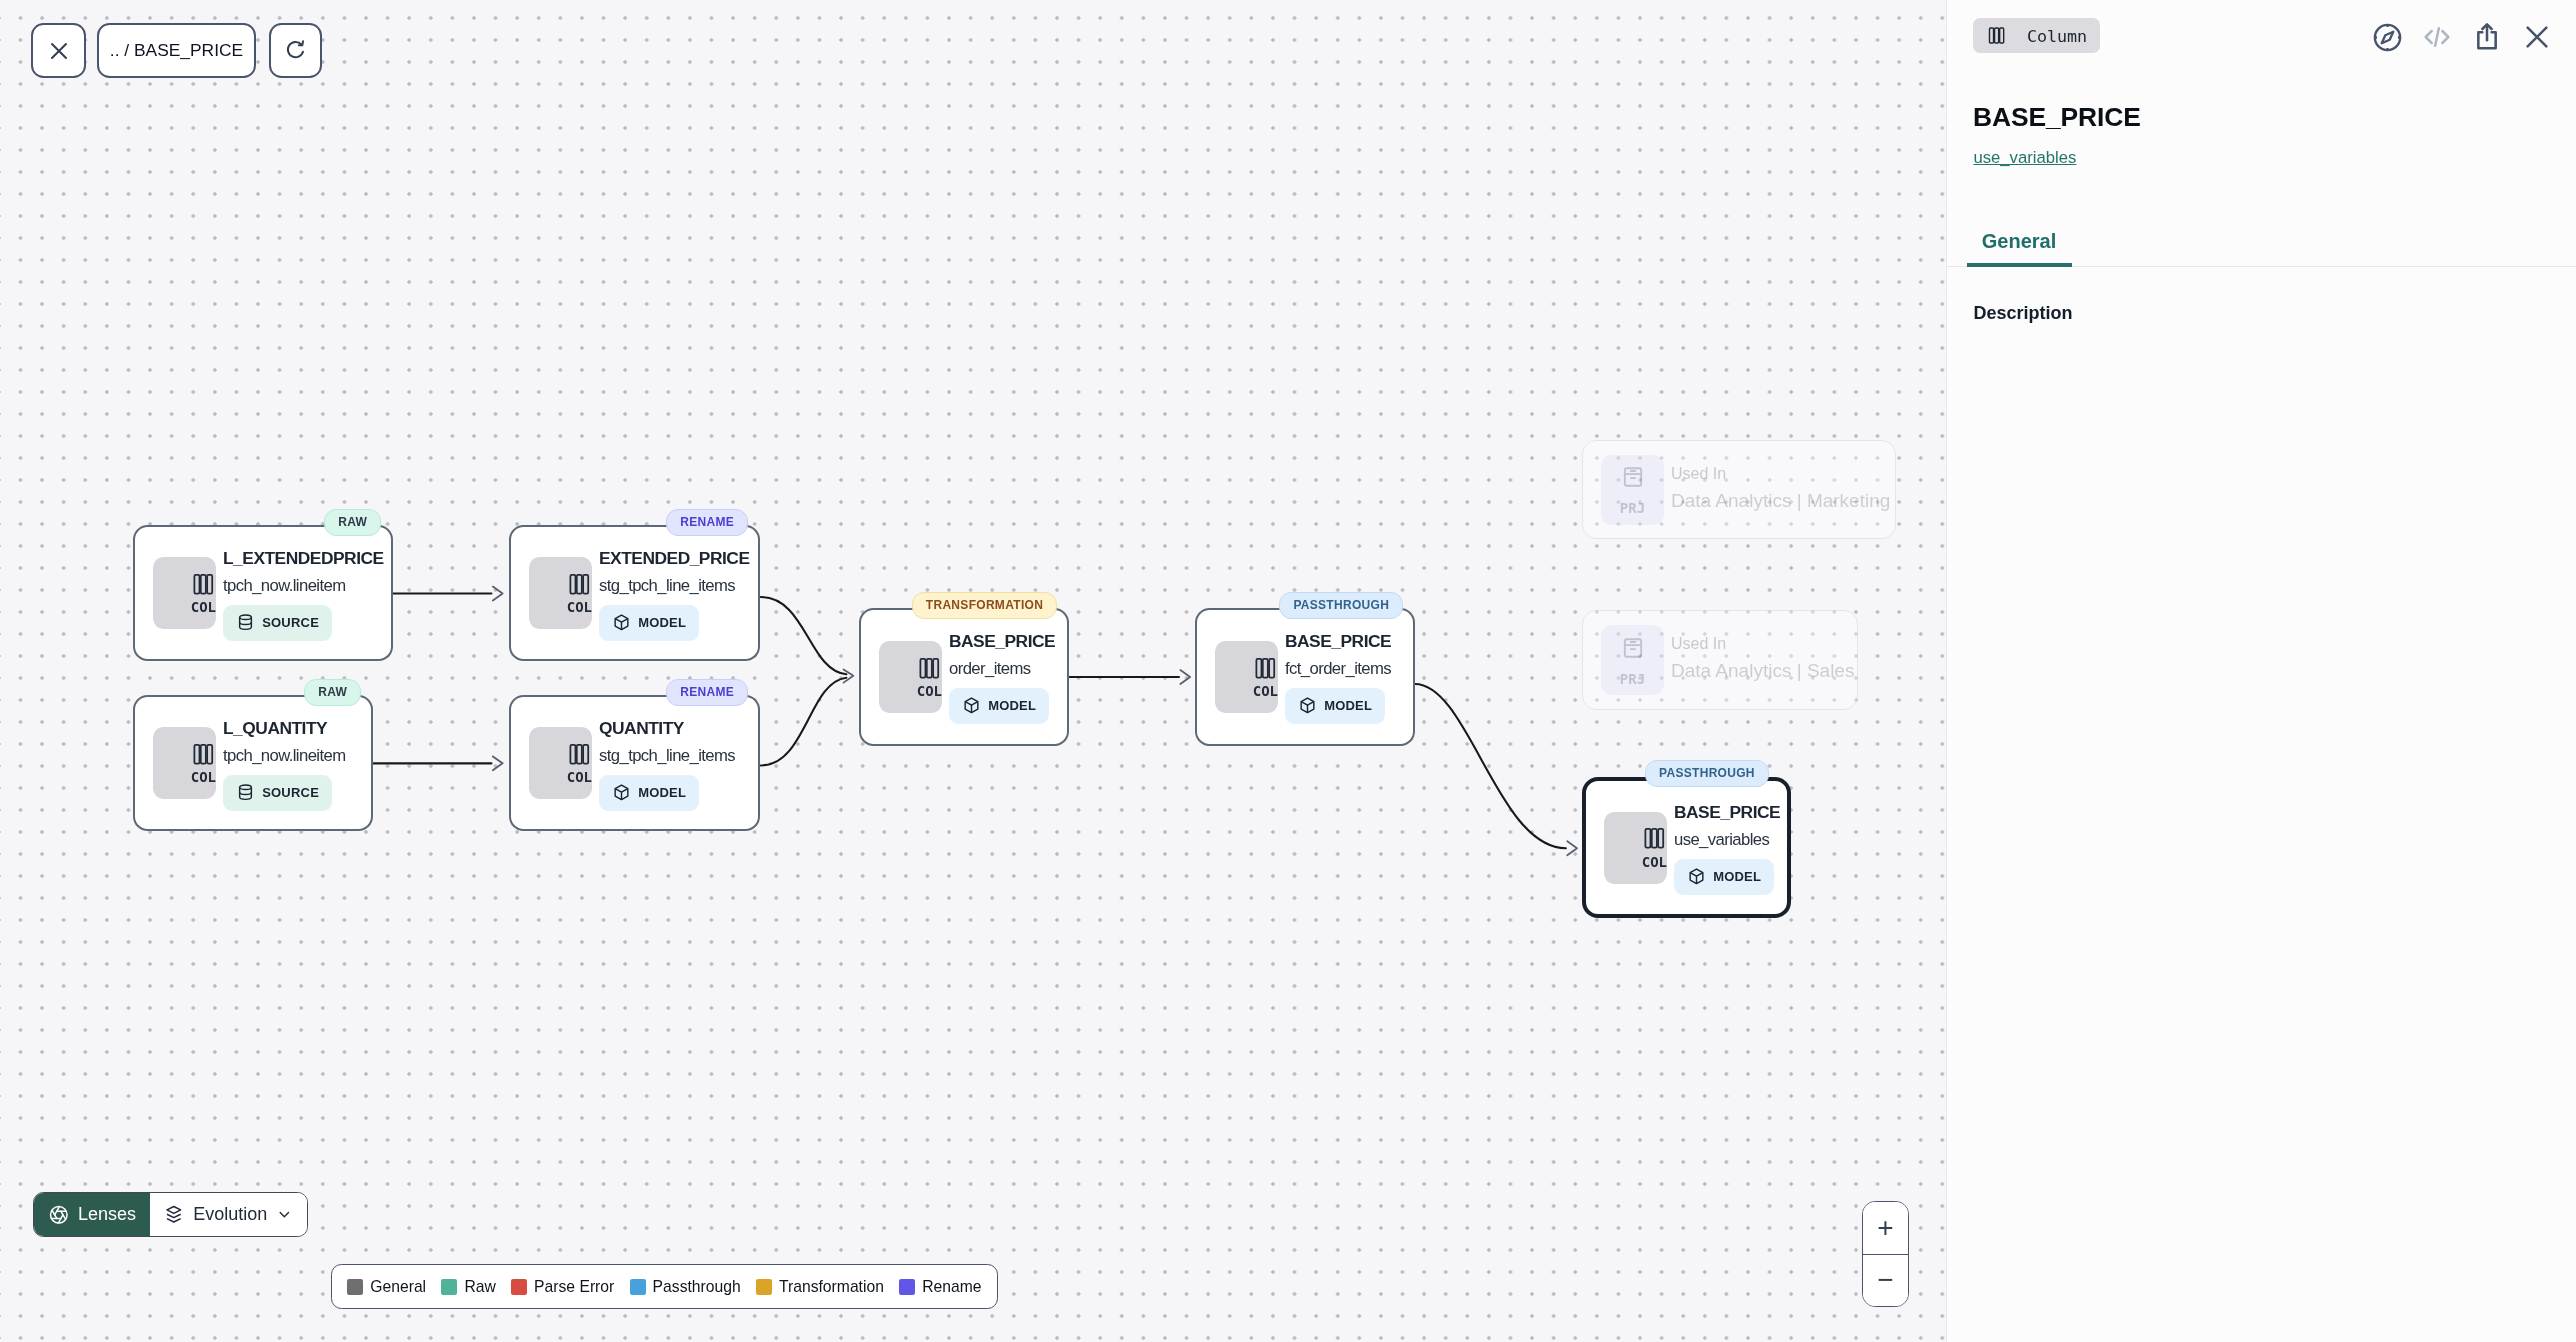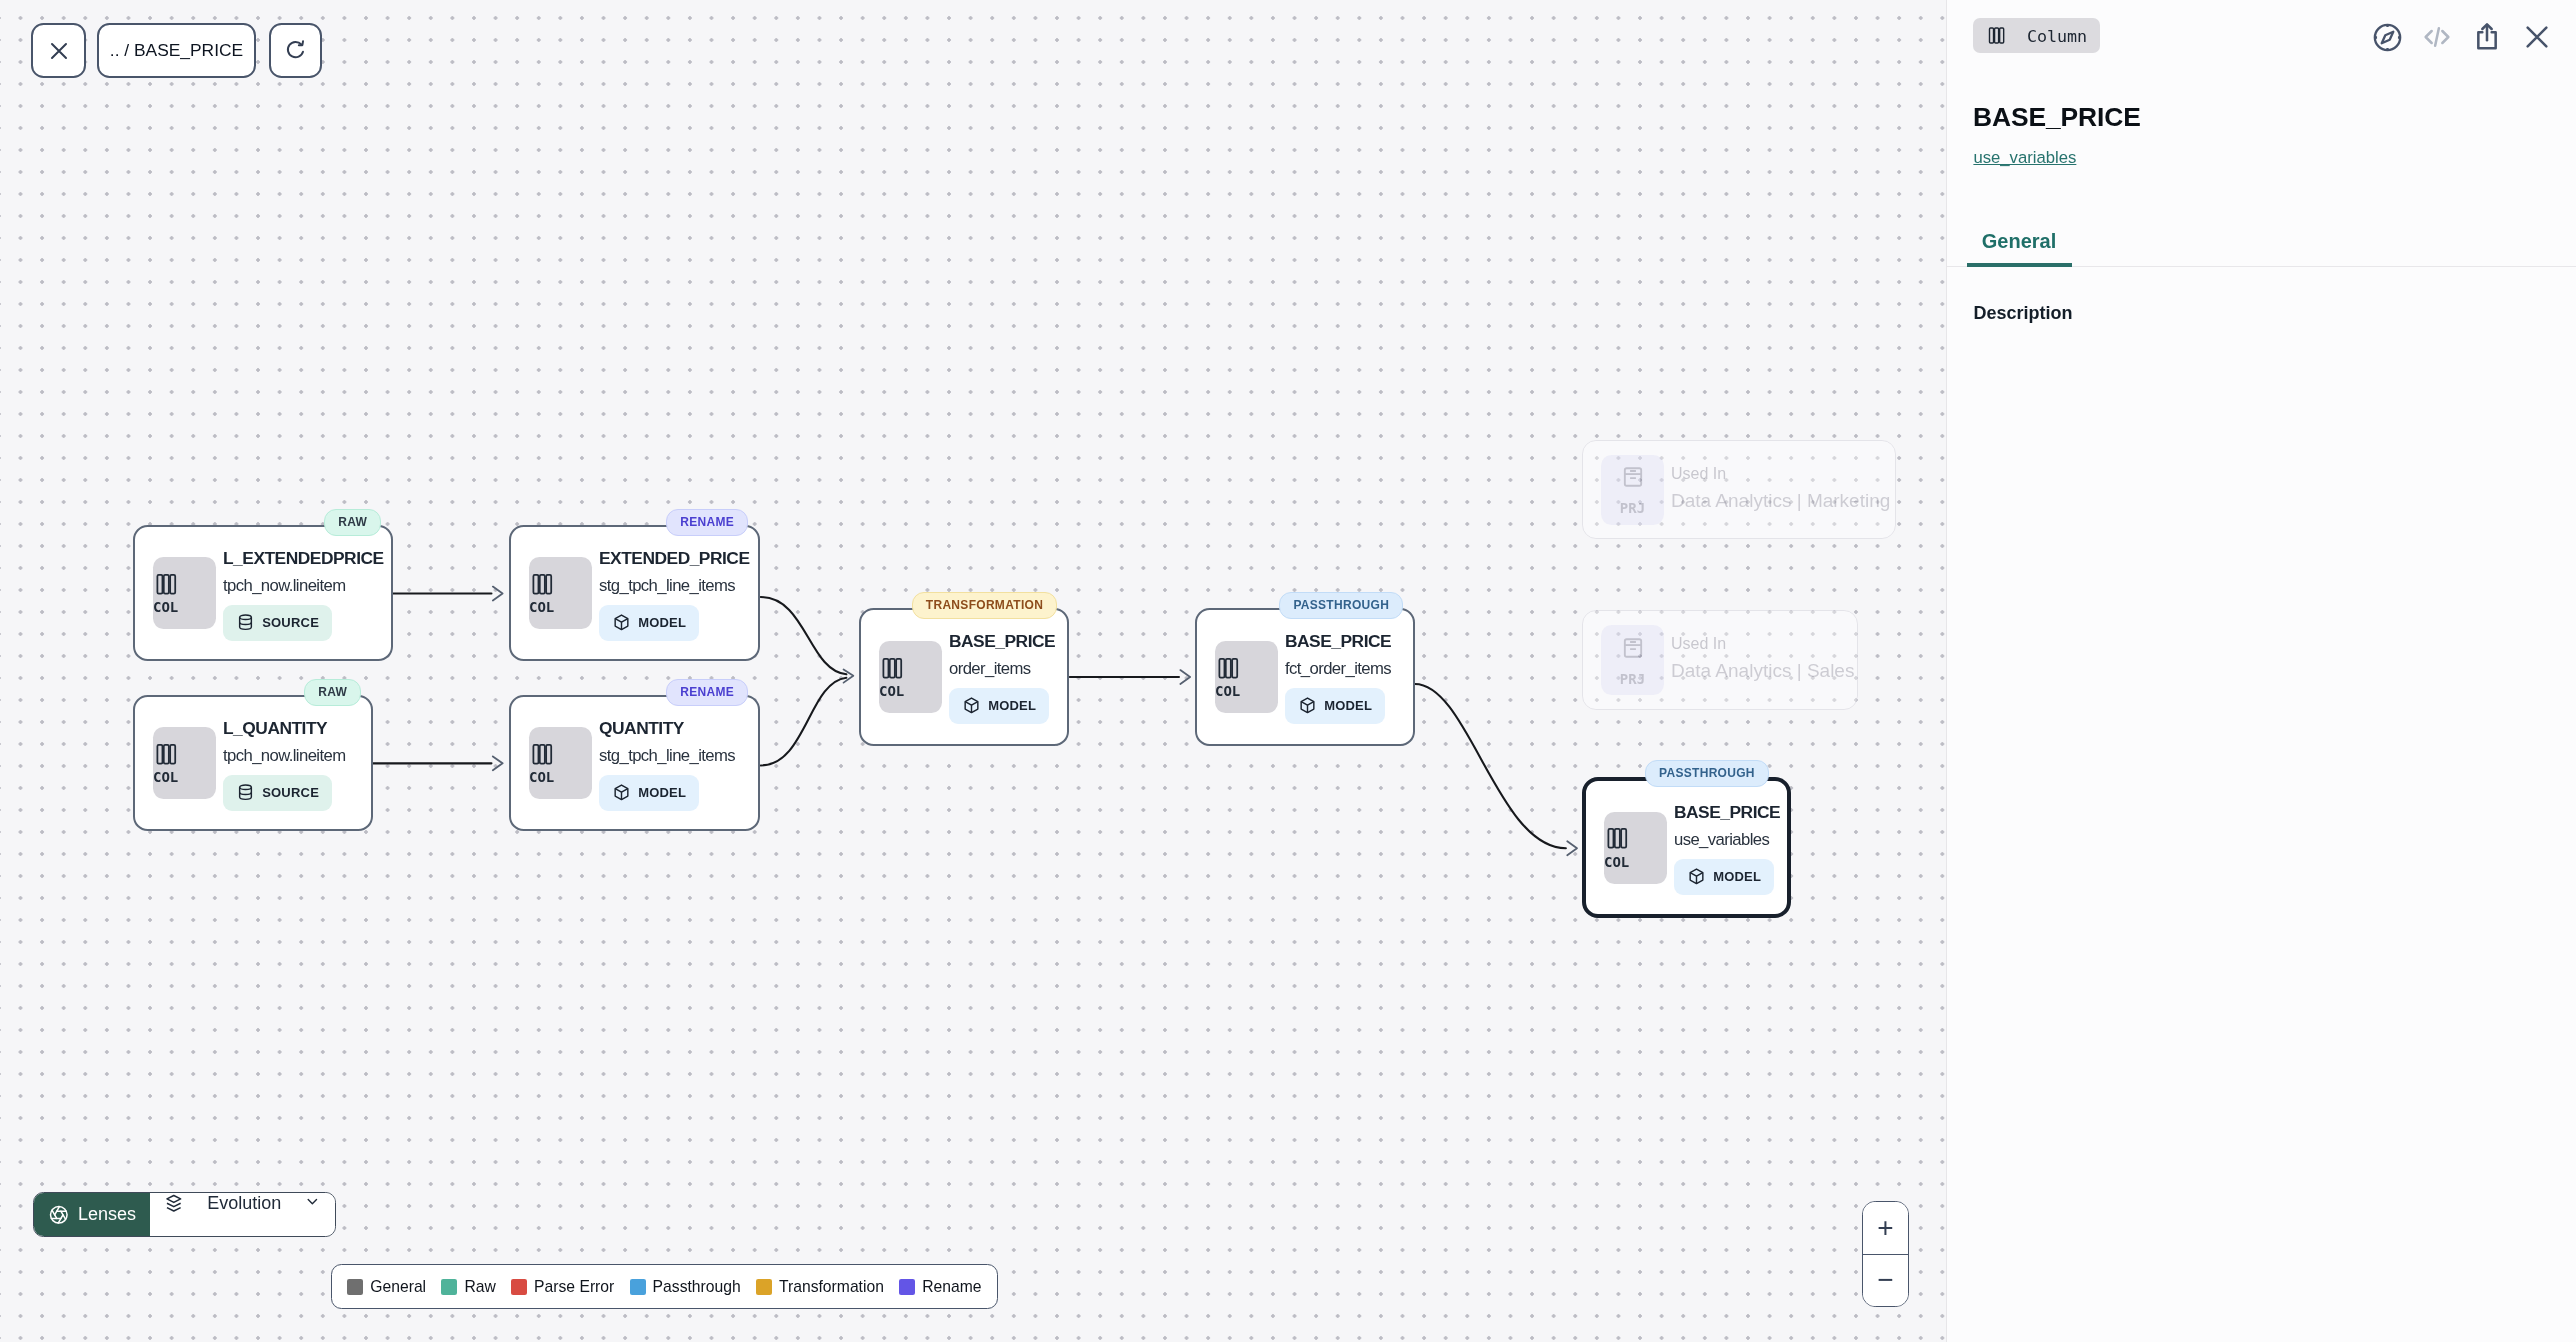--- a/index.html
+++ b/index.html
@@ -38,21 +38,21 @@
   }
   .node.selected .evo-badge { right:18px; top:-21px; }
   .b-raw            { background:#d9f6ec; border-color:#b7ecd9; color:#2e3a46; }
   .b-rename         { background:#e1e4fd; border-color:#c8cefa; color:#4a3fd0; }
   .b-transformation { background:#fdf3cd; border-color:#f2e09f; color:#8d4c1b; }
   .b-passthrough    { background:#dcecfc; border-color:#c2dcf7; color:#33628c; }
 
   .kind-chip {
     position:absolute; left:18px; top:50%; transform:translateY(-50%);
     width:63px; height:72px; background:#d7d6db; border-radius:10.4px;
-    display:flex; flex-direction:column; align-items:flex-start; justify-content:center; gap:2.1px;
+    display:flex; flex-direction:column; align-items:flex-end; justify-content:center; gap:2.1px;
     color:#222b37;
   }
   .kind-chip .klbl { font-family:"DejaVu Sans Mono", monospace; font-size:14px; font-weight:700; }
   .node-body { margin-left:88px; padding:18px 9.7px 0 0; }
   .node-title { font-size:17.4px; font-weight:700; color:#1c2531; letter-spacing:-0.5px; line-height:26.4px; white-space:nowrap; }
   .node-sub   { font-size:16.7px; color:#29323e; letter-spacing:-0.6px; line-height:29px; white-space:nowrap; }
   .type-chip {
     display:inline-flex; align-items:center; gap:7.7px; margin-top:4.2px;
     height:36px; padding:0 12.5px; border-radius:9px;
     font-size:13px; font-weight:700; letter-spacing:0.2px; color:#1b2430;
@@ -88,21 +88,21 @@
   
   .lenses-wrap {
     position:absolute; left:33px; top:1192px; height:45px; display:flex;
     border:1.7px solid #3f4a59; border-radius:10.4px; overflow:hidden; background:#fff;
   }
   .lenses-btn {
     background:#2e5b4f; color:#fff; display:flex; align-items:center; gap:8.4px;
     padding:0 14px; font-size:18px; cursor:pointer;
   }
   .evolution-btn {
-    background:#fff; color:#202a38; display:flex; align-items:flex-start; gap:23px;
+    background:#fff; color:#202a38; display:flex; align-items:center; gap:9px;
     padding:0 14px 0 12.5px; font-size:18px; cursor:pointer;
   }
   .legend {
     position:absolute; left:331px; top:1264px; height:45px;
     background:#fff; border:1.7px solid #49556a; border-radius:10.4px;
     display:inline-flex; align-items:center; gap:15.3px; padding:0 15.3px;
     font-size:15.7px; color:#10151d;
   }
   .legend-item { display:flex; align-items:center; gap:7px; }
   .swatch { width:16px; height:16px; border-radius:2.1px; flex:none; }

